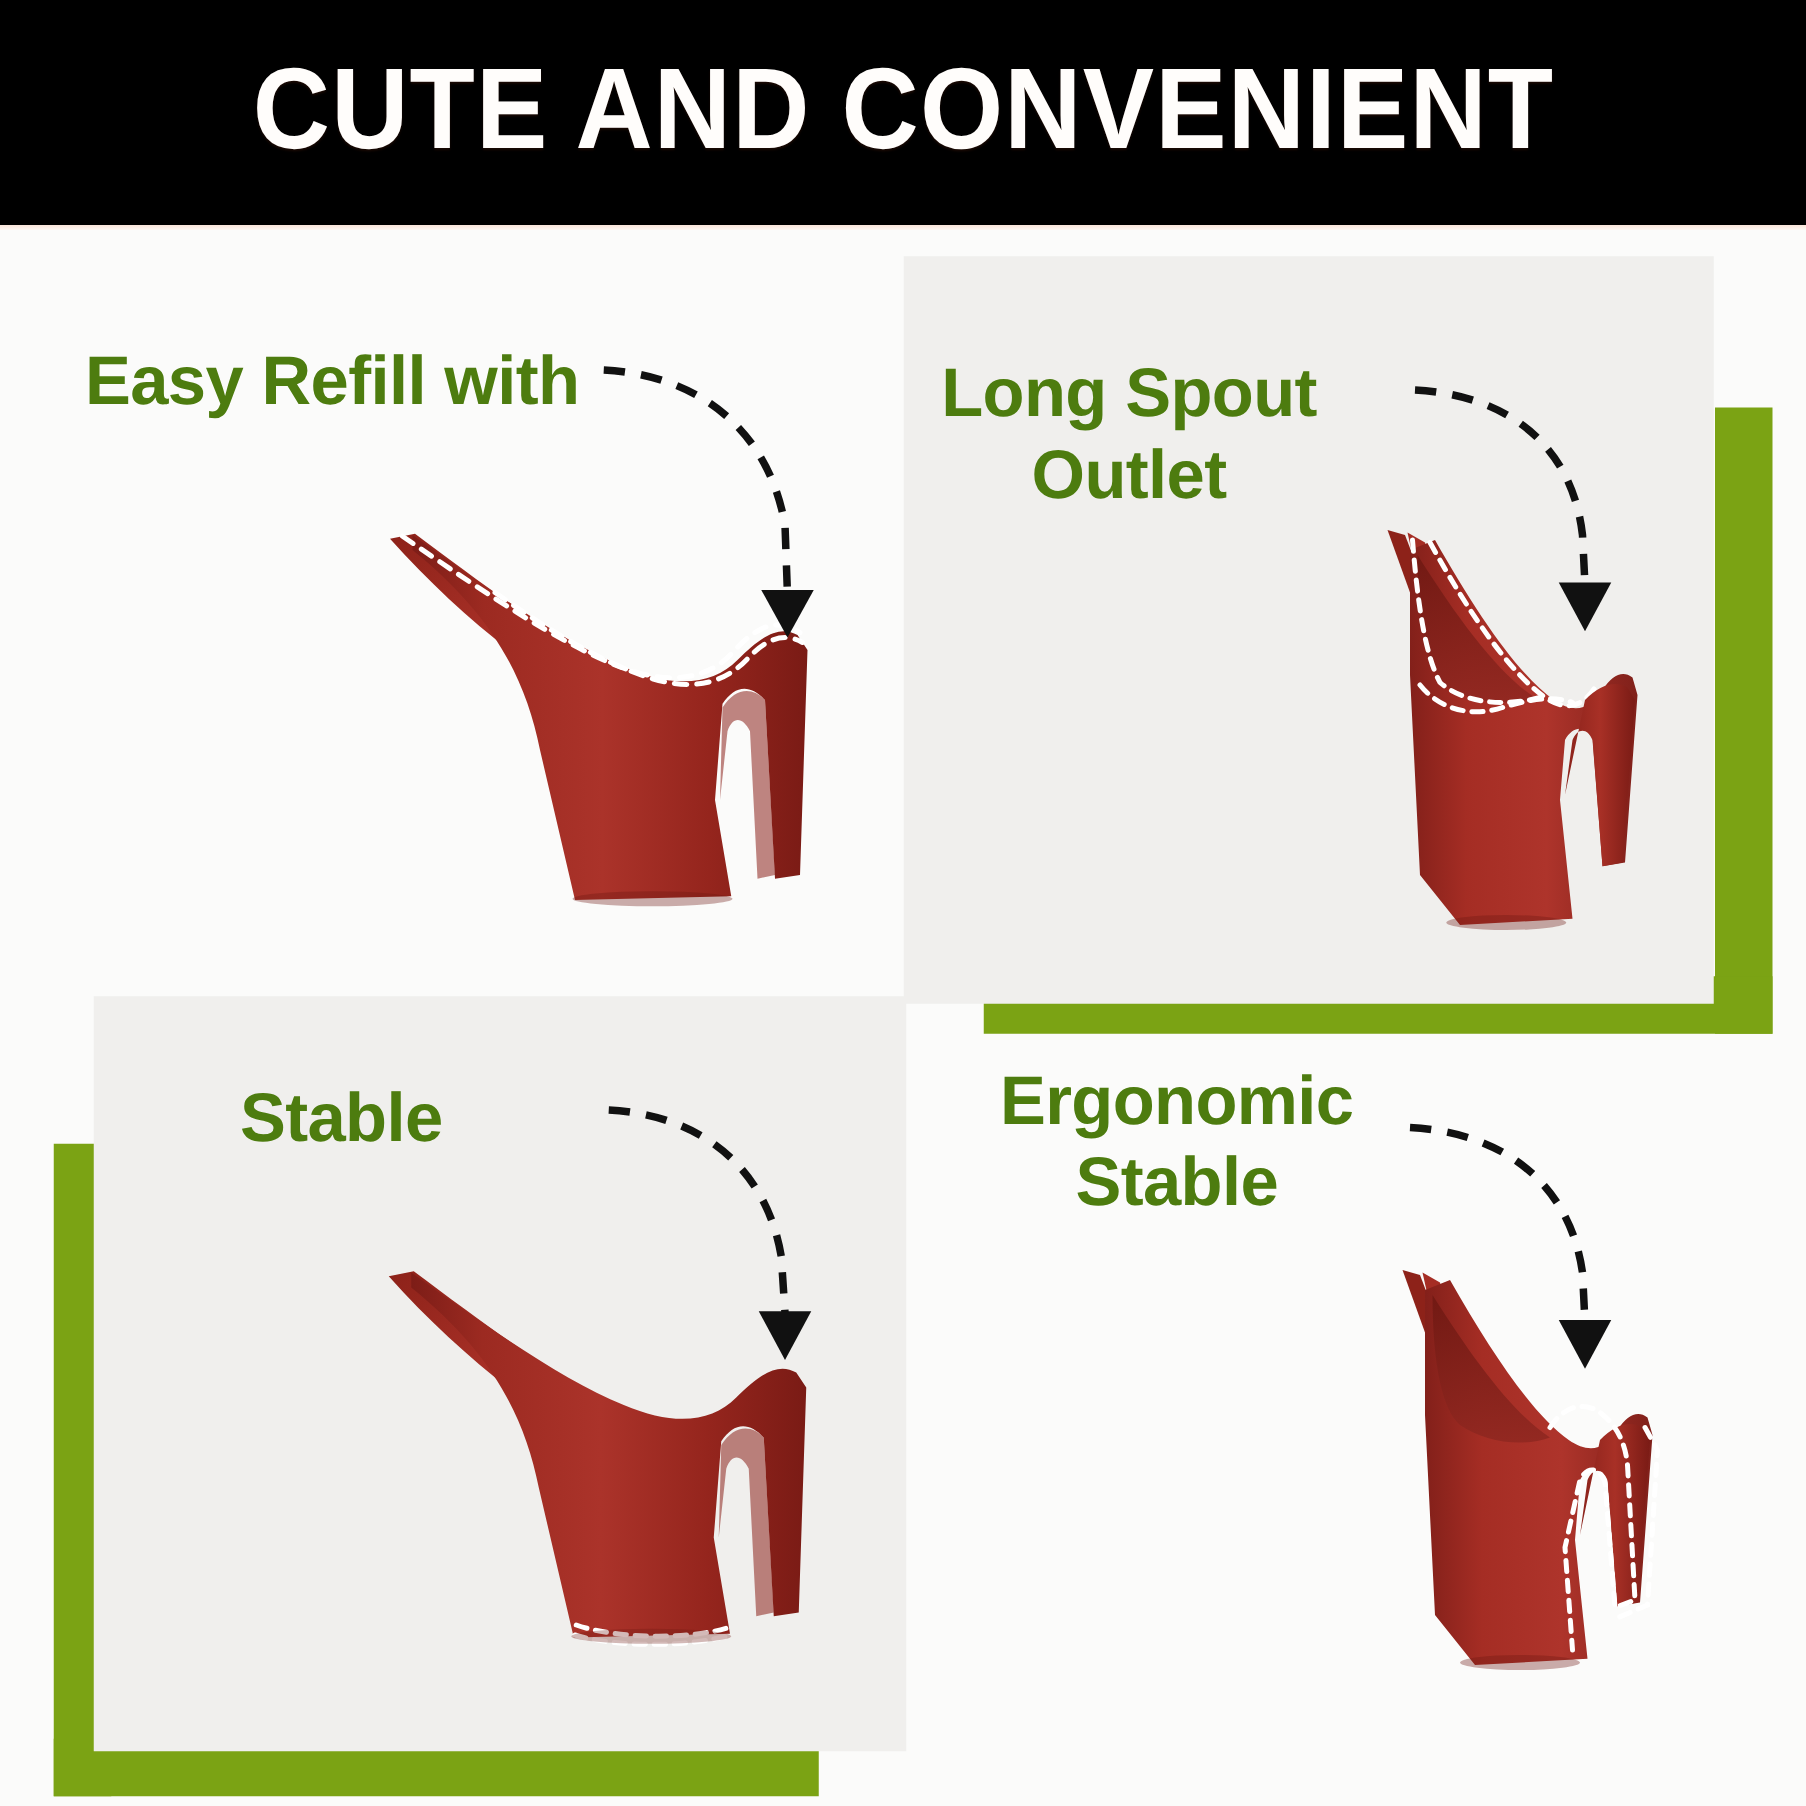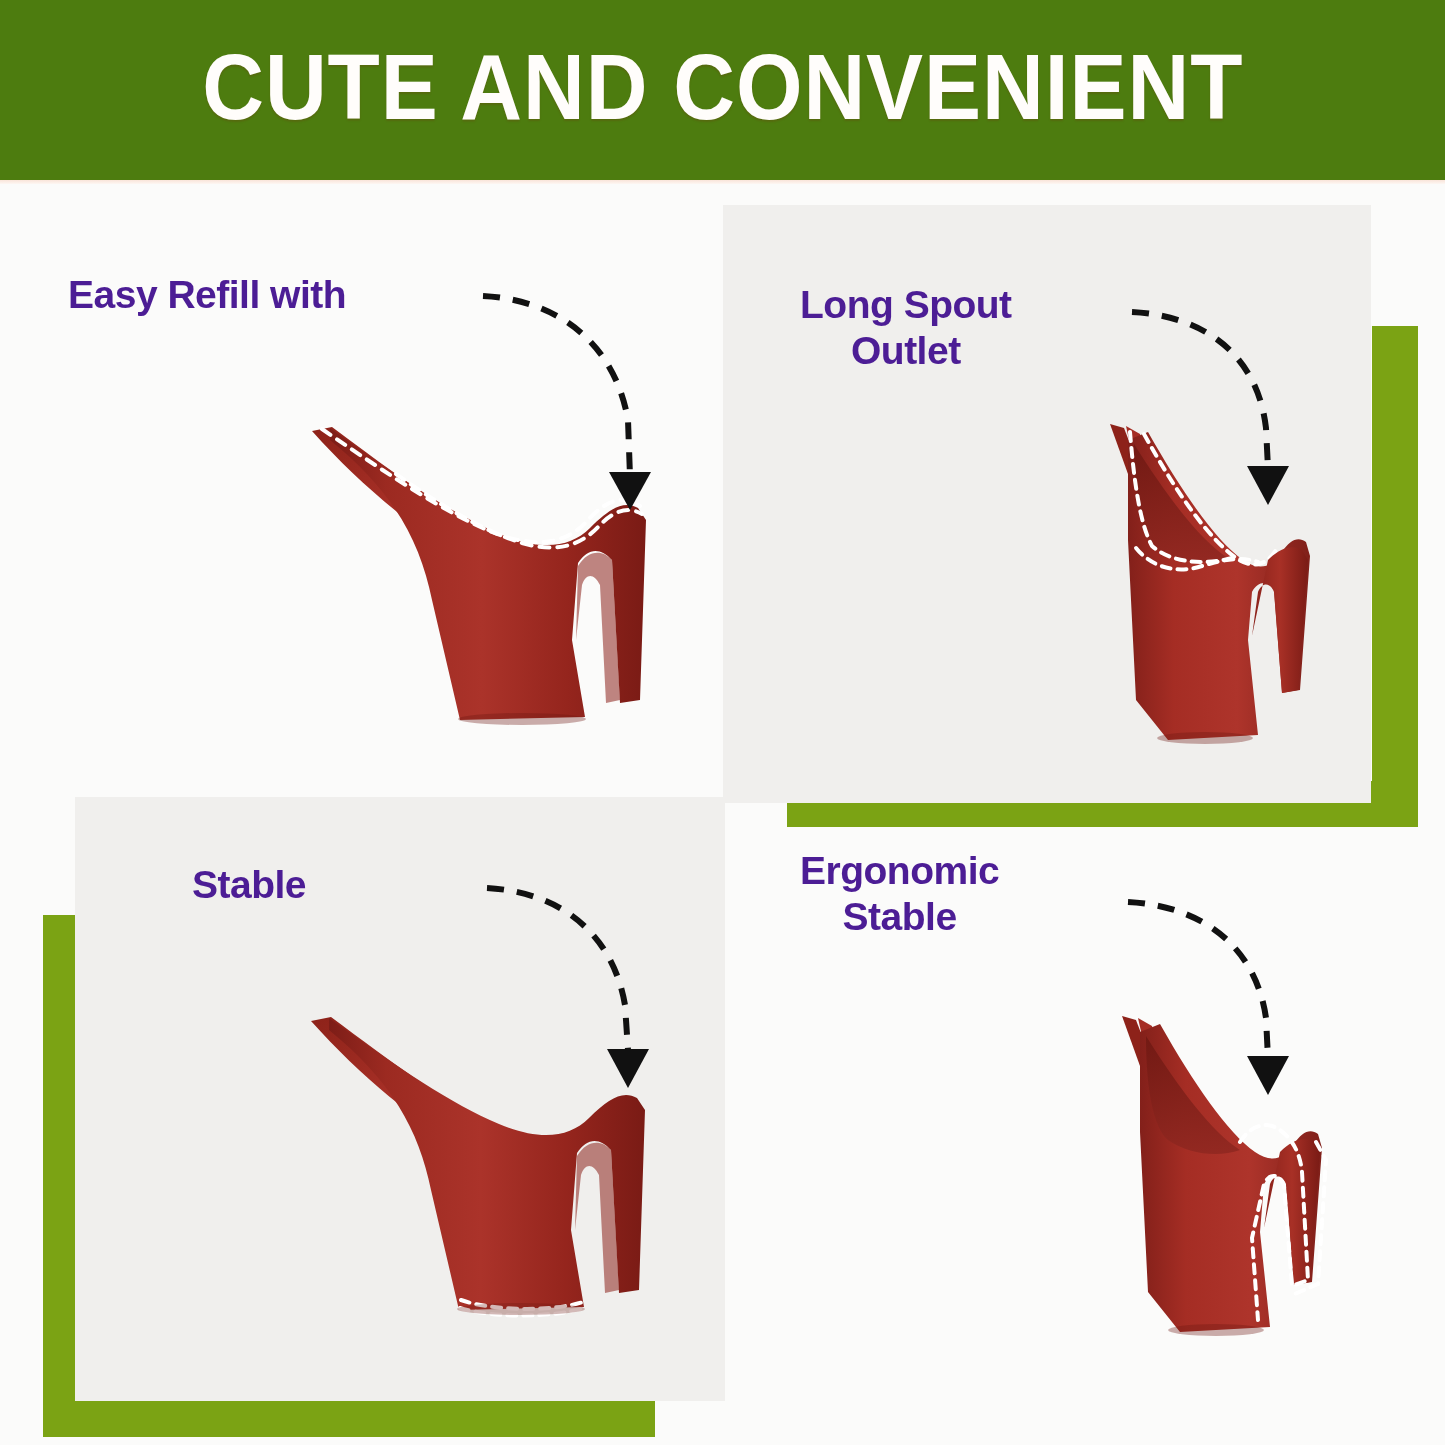--- a/index.html
+++ b/index.html
@@ -21,21 +21,21 @@
     overflow: hidden;
   }
 
   
   .banner {
     position: absolute;
     left: 0;
     top: 0;
     width: 1445px;
     height: 180px;
-    background: #4d7c0f;
+    background: #000000;
     display: flex;
     align-items: center;
     justify-content: center;
   }
   .banner-title {
     color: #fffdfb;
     font-family: "Liberation Sans", sans-serif;
     font-weight: bold;
     font-size: 92px;
     letter-spacing: 1px;
@@ -59,24 +59,24 @@
     background: #7ba314;
   }
   .panel {
     position: absolute;
     background: #f0efed;
   }
 
   
   .label {
     position: absolute;
-    color: #4c1d95;
+    color: #4d7c0f;
     font-family: "Liberation Sans", sans-serif;
     font-weight: bold;
-    font-size: 39px;
+    font-size: 55px;
     line-height: 1.18;
     letter-spacing: -0.5px;
     white-space: nowrap;
   }
   .label .l1 { display: block; text-align: left; }
   .label .l2 { display: block; text-align: center; }
 
   
   .art {
     position: absolute;
@@ -98,21 +98,21 @@
   <div class="panel" style="left:723px; top:205px; width:648px; height:598px;"></div>
 
   <div class="green-block" style="left:43px; top:915px; width:46px; height:522px;"></div>
   <div class="green-block" style="left:43px; top:1391px; width:612px; height:46px;"></div>
   <div class="panel" style="left:75px; top:797px; width:650px; height:604px;"></div>
 
   <div class="label" style="left:68px; top:272px;">
     <span class="l1">Easy Refill with</span>
   </div>
 
-  <div class="label" style="left:800px; top:282px;">
+  <div class="label" style="left:753px; top:282px;">
     <span class="l1">Long Spout</span>
     <span class="l2">Outlet</span>
   </div>
 
   <div class="label" style="left:192px; top:862px;">
     <span class="l1">Stable</span>
   </div>
 
   <div class="label" style="left:800px; top:848px;">
     <span class="l1">Ergonomic</span>

